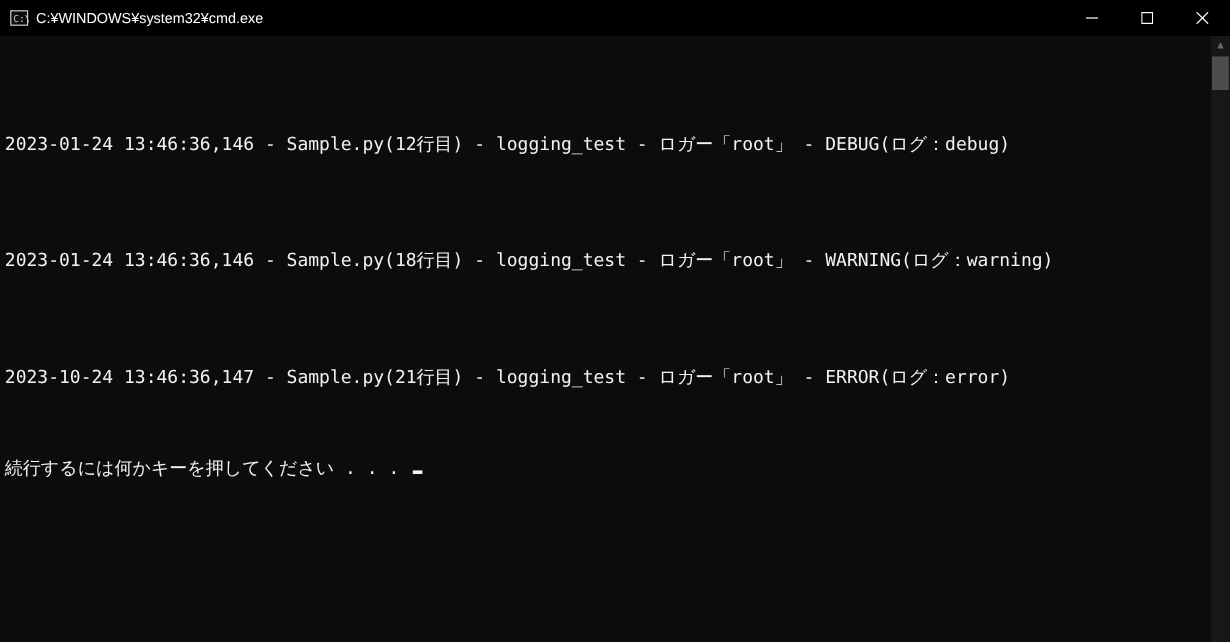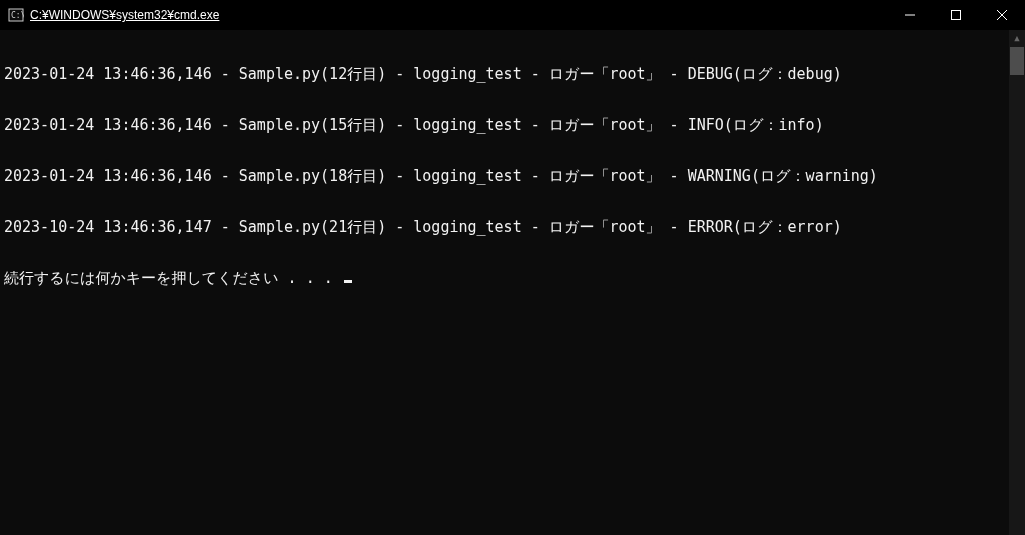--- a/index.html
+++ b/index.html
@@ -38,21 +38,20 @@
     align-items: center;
     justify-content: center;
   }
   .titlebar-icon svg {
     width: 16px;
     height: 16px;
   }
   .titlebar-title {
     flex: 0 0 auto;
     white-space: nowrap;
-    text-decoration: underline;
   }
   .titlebar-spacer {
     flex: 1 1 auto;
   }
   .win-btn {
     width: 46px;
     height: 30px;
     display: flex;
     align-items: center;
     justify-content: center;
@@ -77,24 +76,26 @@
     color: #f2f2f2;
     font-family: "MS Gothic", "Consolas", monospace;
     font-size: 15px;
     line-height: 17px;
     white-space: pre;
     overflow: hidden;
     letter-spacing: 0px;
   }
   .terminal .line {
     display: block;
+    margin-top: 46px;
   }
   .prompt-line {
     display: flex;
     align-items: baseline;
+    margin-top: 25px;
   }
   .cursor {
     display: inline-block;
     width: 8px;
     height: 3px;
     background: #f2f2f2;
     margin-left: 2px;
     position: relative;
     top: 0px;
     animation: blink 1s step-end infinite;
@@ -154,21 +155,20 @@
       <svg viewBox="0 0 10 10">
           <line x1="0" y1="0" x2="10" y2="10"></line>
           <line x1="10" y1="0" x2="0" y2="10"></line>
         </svg>
     </div>
   </div>
 
   <div class="client">
     <div class="terminal">
       <span class="line">2023-01-24 13:46:36,146 - Sample.py(12行目) - logging_test - ロガー「root」 - DEBUG(ログ：debug)</span>
-      <span class="line">2023-01-24 13:46:36,146 - Sample.py(15行目) - logging_test - ロガー「root」 - INFO(ログ：info)</span>
       <span class="line">2023-01-24 13:46:36,146 - Sample.py(18行目) - logging_test - ロガー「root」 - WARNING(ログ：warning)</span>
       <span class="line">2023-10-24 13:46:36,147 - Sample.py(21行目) - logging_test - ロガー「root」 - ERROR(ログ：error)</span>
       <span class="prompt-line">
         <span>続行するには何かキーを押してください . . . </span><span class="cursor"></span>
       </span>
     </div>
     <div class="scrollbar">
       <div class="scroll-arrow">▲</div>
       <div class="scroll-thumb"></div>
     </div>

